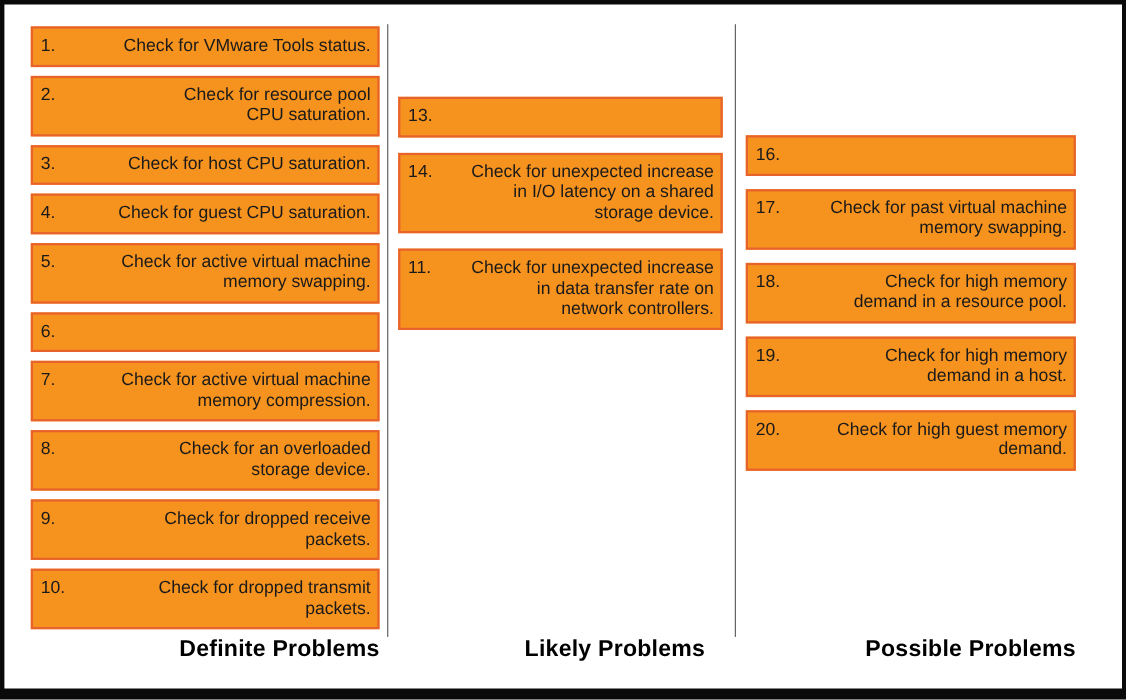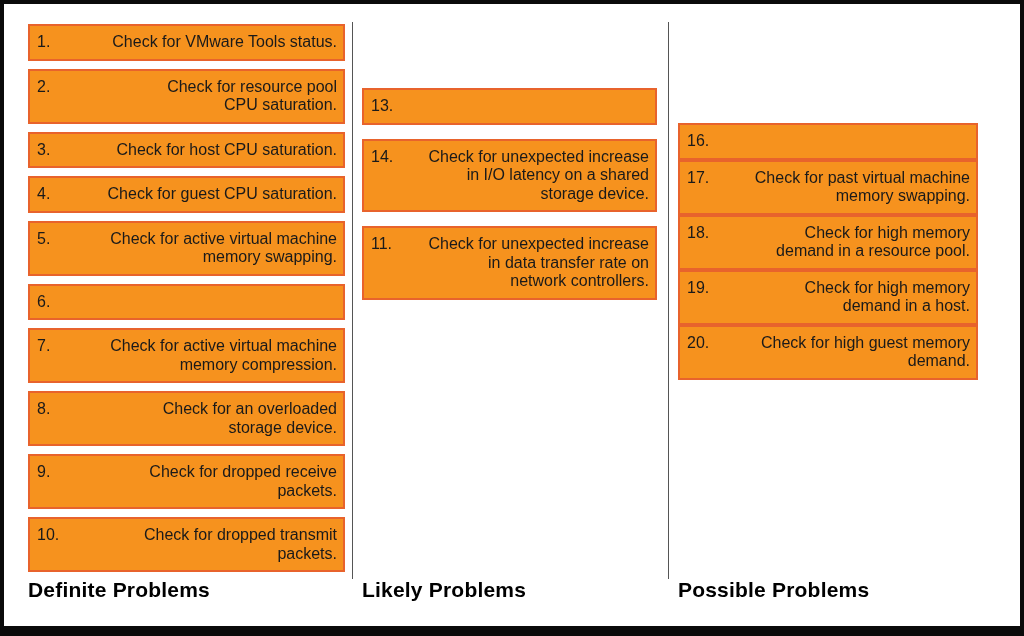--- a/index.html
+++ b/index.html
@@ -35,21 +35,21 @@
   }
   .divider.d1 { left: 348px; }
   .divider.d2 { left: 664px; }
   .column {
     position: absolute;
     display: flex;
     flex-direction: column;
   }
   .col1 { left: 24px;  top: 20px;  width: 317px; gap: 8px;  }
   .col2 { left: 358px; top: 84px;  width: 295px; gap: 14px; }
-  .col3 { left: 674px; top: 119px; width: 300px; }
+  .col3 { left: 674px; top: 119px; width: 300px; gap: 12px; }
   .pbox {
     display: flex;
     align-items: flex-start;
     background: var(--box-fill);
     border: 2px solid var(--box-border);
     padding: 7px 6px 7px 7px;
     color: var(--text);
     font-size: 16px;
     line-height: 18.5px;
   }
@@ -61,28 +61,28 @@
   .col2 .num, .col3 .num { min-width: 31px; }
   .pbox .txt {
     flex: 1 1 auto;
     white-space: pre-line;
     padding-left: 2px;
     text-align: right;
   }
   .col-header {
     position: absolute;
     top: 574px;
-    text-align: left;
+    text-align: right;
     font-size: 21px;
     font-weight: bold;
     color: #000000;
     letter-spacing: 0.2px;
   }
   .h1 { left: 24px;  width: 317px; }
-  .h2 { left: 358px; width: 295px; }
+  .h2 { left: 342px; width: 295px; }
   .h3 { left: 674px; width: 300px; }
 </style>
 </head>
 <body>
 
 <div class="frame">
 
   <div class="divider d1"></div>
   <div class="divider d2"></div>
 

